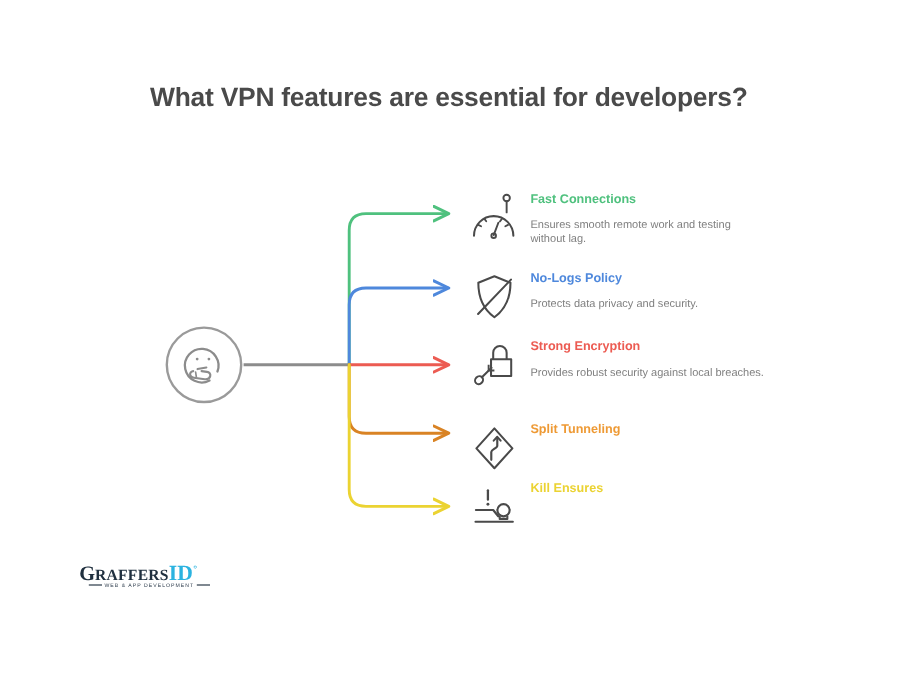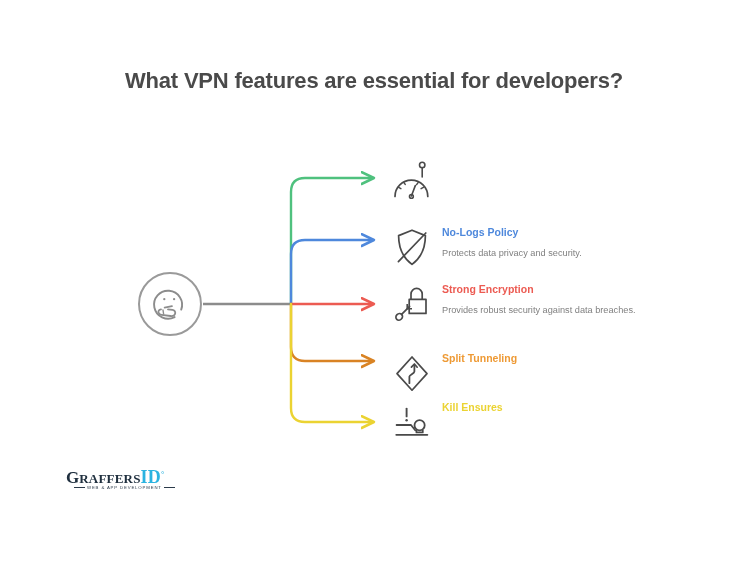--- a/index.html
+++ b/index.html
@@ -216,20 +216,24 @@
         <path d="M31.4,27.4 L29.1,28.6" fill="none" stroke="#4a4a4a" stroke-width="1.5" stroke-linecap="round"></path>
 
         <path d="M19.4,36.0 L23.3,25.6" fill="none" stroke="#4a4a4a" stroke-width="1.6" stroke-linecap="round"></path>
 
         <circle cx="19.4" cy="36.4" r="1.9" fill="none" stroke="#4a4a4a" stroke-width="1.6"></circle>
 
         <path d="M30.2,17.0 L30.2,7.6" fill="none" stroke="#4a4a4a" stroke-width="1.6" stroke-linecap="round"></path>
         <circle cx="30.2" cy="5.0" r="2.7" fill="none" stroke="#4a4a4a" stroke-width="1.6"></circle>
       </svg>
     </div>
+    <div class="feature-text">
+      <p class="feature-heading" style="color:#4FC17E">Fast Connections</p>
+      <p class="feature-desc">Ensures smooth remote work and testing without lag.</p>
+    </div>
   </div>
 
   <div class="feature-row" id="row-1">
     <div class="feature-icon">
       <svg viewBox="0 0 40 44" width="40" height="44">
 
         <path d="M20,4.2 L33.4,9.6 C33.4,22.6 29.4,31.6 20,38.4
                  C10.6,31.6 6.6,22.6 6.6,9.6 Z" fill="none" stroke="#4a4a4a" stroke-width="1.7" stroke-linejoin="round"></path>
 
         <path d="M6.4,35.6 L33.8,7.0" fill="none" stroke="#4a4a4a" stroke-width="1.7" stroke-linecap="round"></path>
@@ -251,21 +255,21 @@
 
         <path d="M17.6,23.4 L9.6,31.4" fill="none" stroke="#4a4a4a" stroke-width="1.7" stroke-linecap="round"></path>
 
         <path d="M15.2,21.0 L15.2,25.8 L20.0,25.8" fill="none" stroke="#4a4a4a" stroke-width="1.6" stroke-linejoin="round"></path>
 
         <ellipse cx="7.2" cy="33.8" rx="3.5" ry="3.1" fill="none" stroke="#4a4a4a" stroke-width="1.7" transform="rotate(-45 7.2 33.8)"></ellipse>
       </svg>
     </div>
     <div class="feature-text">
       <p class="feature-heading" style="color:#EC5B52">Strong Encryption</p>
-      <p class="feature-desc">Provides robust security against data breaches.</p>
+      <p class="feature-desc">Provides robust security against local breaches.</p>
     </div>
   </div>
 
   <div class="feature-row" id="row-3">
     <div class="feature-icon">
       <svg viewBox="0 0 40 44" width="40" height="44">
 
         <path d="M20,5.0 L35.0,21.6 L20,38.2 L5.0,21.6 Z" fill="none" stroke="#4a4a4a" stroke-width="1.7" stroke-linejoin="round"></path>
 
         <path d="M17.4,31.2 L17.4,24.6 C17.4,22.8 22.4,21.4 22.4,19.4 L22.4,13.4" fill="none" stroke="#4a4a4a" stroke-width="1.8" stroke-linecap="round" stroke-linejoin="round"></path>

